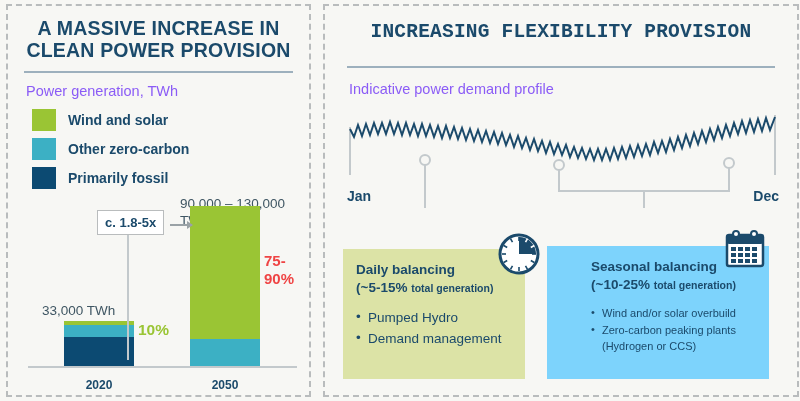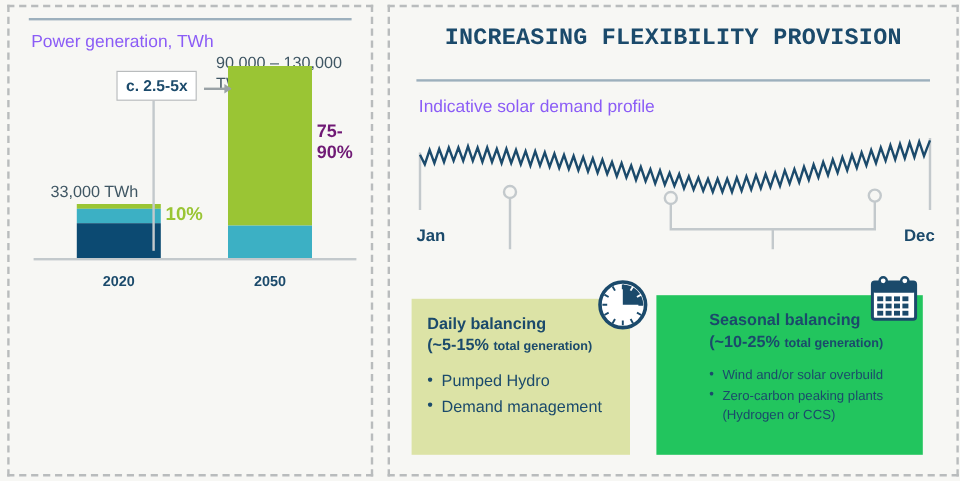--- a/index.html
+++ b/index.html
@@ -81,21 +81,21 @@
     position:absolute;left:172px;bottom:166px;
     color:#3f5663;font-size:13.5px;line-height:1.25;text-align:left;
     width:120px;
   }
   .pct-2020{
     position:absolute;left:130px;bottom:57px;
     color:#9ac534;font-size:15.5px;font-weight:bold;
   }
   .pct-2050{
     position:absolute;left:256px;bottom:108px;
-    color:#701a75;font-size:15px;font-weight:bold;line-height:1.2;
+    color:#ef4444;font-size:15px;font-weight:bold;line-height:1.2;
   }
 
   .multiplier{
     position:absolute;left:89px;bottom:161px;
     background:#ffffff;border:1px solid #b9bcbd;
     padding:4px 7px;
     color:#1b4a6b;font-size:13px;font-weight:bold;
     white-space:nowrap;z-index:4;
   }
   .mult-stem{
@@ -116,21 +116,21 @@
   .linewrap{ position:relative;width:476px;height:105px;margin-top:6px; }
   .endlabel{
     position:absolute;bottom:4px;color:#1b4a6b;font-size:14px;font-weight:bold;
   }
   .lab-jan{ left:22px; }
   .lab-dec{ right:22px; }
 
   
   .callout{ position:absolute;box-sizing:border-box;padding:12px 13px 14px 13px; }
   .cal-daily{ left:18px;top:243px;width:182px;height:130px;background:#dce3a6; }
-  .cal-seasonal{ left:222px;top:240px;width:222px;height:133px;background:#22c55e;padding-left:44px; }
+  .cal-seasonal{ left:222px;top:240px;width:222px;height:133px;background:#7dd3fc;padding-left:44px; }
 
   .cal-head{ color:#1b4a6b;font-weight:bold;font-size:13.5px;line-height:1.3; }
   .cal-head .small{ font-size:10.5px; }
   .cal-list{ list-style:none;margin:12px 0 0 0;padding:0; }
   .cal-daily .cal-list li{
     color:#1b4a6b;font-size:13.5px;line-height:1.55;
     padding-left:12px;position:relative;
   }
   .cal-seasonal .cal-list li{
     color:#1b4a6b;font-size:11px;line-height:1.5;
@@ -145,31 +145,46 @@
   .icon-clock{ position:absolute;left:172px;top:226px;width:44px;height:44px;z-index:6; }
   .icon-cal{ position:absolute;left:398px;top:222px;width:44px;height:44px;z-index:6; }
 </style>
 </head>
 <body>
 
 <div class="canvas">
 
   <div class="panel panel-left left">
 
+    <div class="h-title">A MASSIVE INCREASE IN CLEAN POWER PROVISION</div>
     <hr class="rule">
     <div class="subtitle">Power generation, TWh</div>
 
+    <div class="legend">
+      <div class="legend-row">
+        <span class="swatch" style="background:#9ac534"></span>
+        <span class="legend-label">Wind and solar</span>
+      </div>
+      <div class="legend-row">
+        <span class="swatch" style="background:#3cb0c4"></span>
+        <span class="legend-label">Other zero-carbon</span>
+      </div>
+      <div class="legend-row">
+        <span class="swatch" style="background:#0c4a72"></span>
+        <span class="legend-label">Primarily fossil</span>
+      </div>
+    </div>
 
     <div class="chart">
 
       <div class="val-2050">90,000 – 130,000 TWh</div>
 
       <div class="mult-stem"></div>
       <div class="mult-arrow"></div>
-      <div class="multiplier">c. 2.5-5x</div>
+      <div class="multiplier">c. 1.8-5x</div>
 
       <div class="val-2020">33,000 TWh</div>
 
       <div class="bar bar-2020">
         <div class="seg" style="height:4px;background:#9ac534"></div>
         <div class="seg" style="height:12px;background:#3cb0c4"></div>
         <div class="seg" style="height:29px;background:#0c4a72"></div>
       </div>
 
       <div class="bar bar-2050">
@@ -184,21 +199,21 @@
 
       <div class="xlabel xlabel-2020">2020</div>
       <div class="xlabel xlabel-2050">2050</div>
     </div>
   </div>
 
   <div class="panel panel-right right">
 
     <div class="h-title">INCREASING FLEXIBILITY PROVISION</div>
     <hr class="rule">
-    <div class="subtitle">Indicative solar demand profile</div>
+    <div class="subtitle">Indicative power demand profile</div>
 
     <div class="linewrap">
       <svg width="476" height="105" viewBox="0 0 476 105" style="position:absolute;left:0;top:0;">
 
         <line x1="25" y1="24" x2="25" y2="72" stroke="#c3c9cc" stroke-width="2"></line>
         <line x1="450" y1="12" x2="450" y2="72" stroke="#c3c9cc" stroke-width="2"></line>
 
         <polyline fill="none" stroke="#1b4a6b" stroke-width="2" stroke-linejoin="miter" stroke-linecap="butt" points="25,26 29,34 33,22 37,33 41,21 45,32 49,20 53,31 57,20 61,31
                   65,19 69,31 73,20 77,32 81,20 85,32 89,21 93,33 97,21 101,33
                   105,22 109,34 113,23 117,35 121,23 125,35 129,24 133,36 137,25

